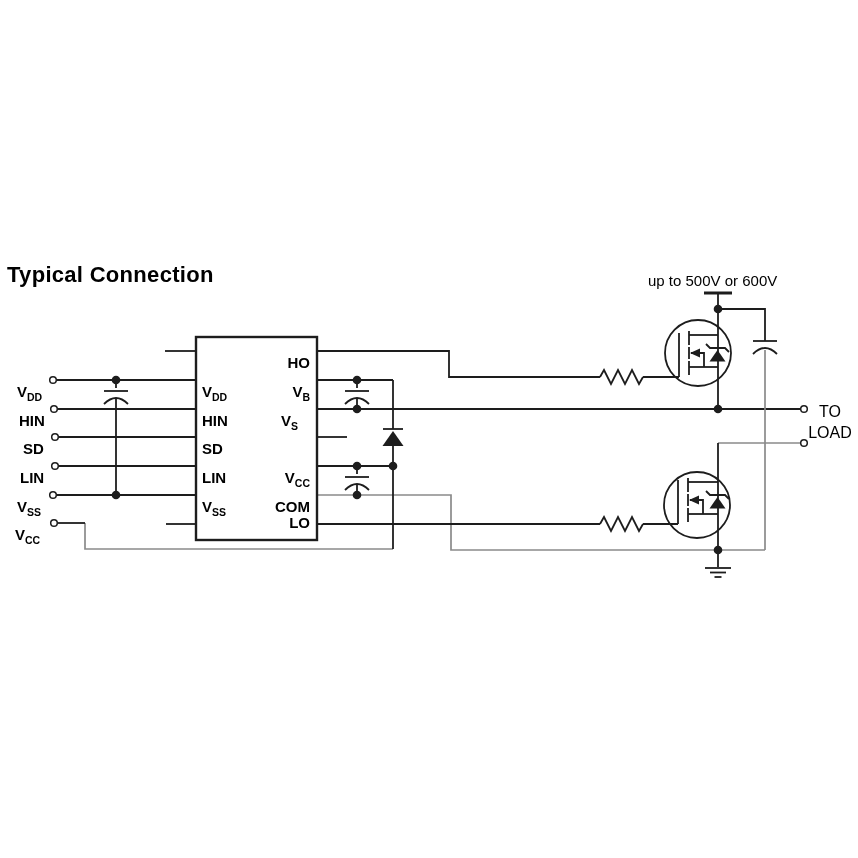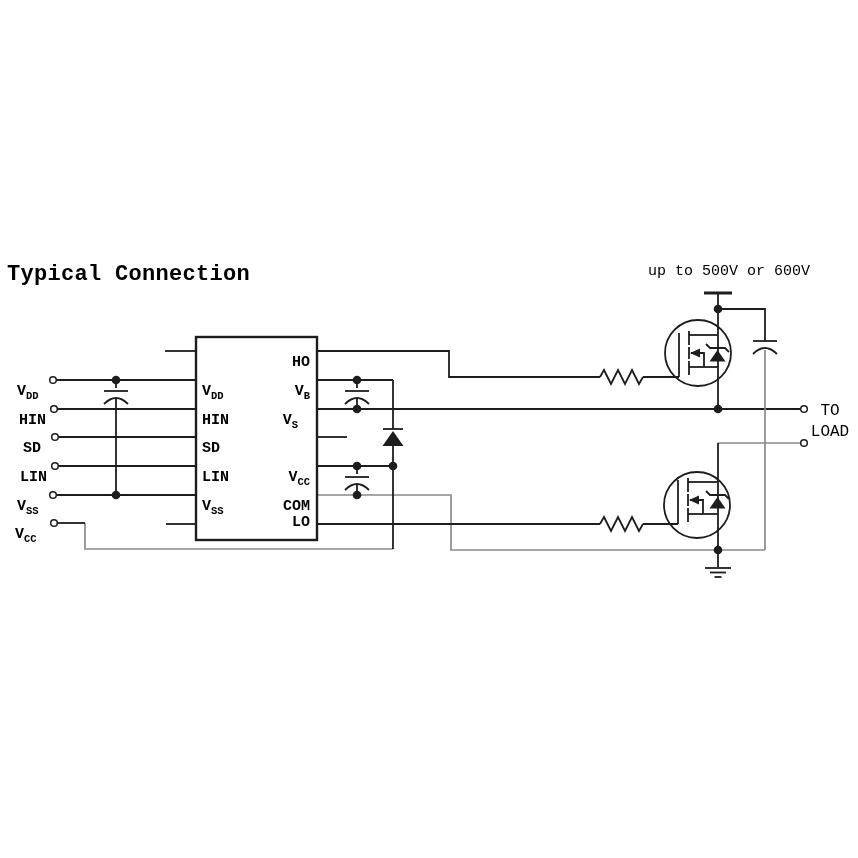--- a/index.html
+++ b/index.html
@@ -1,19 +1,19 @@
 <!DOCTYPE html>
 <html style="--line: #1d1d1d; --secondary-line: #8a8a8a; --background: #ffffff; --text: #000000;"><head>
 <meta charset="utf-8">
 <style>
   html,body { margin:0; padding:0; background:#fff; }
   .page {
     position:relative; width:858px; height:858px;
     background:var(--background,#fff);
-    font-family:Liberation Mono, monospace;
+    font-family:Liberation Sans, sans-serif;
     color:var(--text,#000);
     overflow:hidden;
   }
   .page svg { position:absolute; left:0; top:0; }
 
   .title {
     position:absolute; font-size:22px; font-weight:bold; letter-spacing:.3px;
     white-space:nowrap;
   }
   .lbl {
@@ -245,20 +245,20 @@
   <div class="lbl right" style="left:250px; top:457px; width:60px;">
     <span>V</span><span class="sub">CC</span>
   </div>
   <div class="lbl right" style="left:250px; top:486px; width:60px;text-align:right;">
     <span>COM</span><span class="sub"></span>
   </div>
   <div class="lbl right" style="left:250px; top:502px; width:60px;">
     <span>LO</span><span class="sub"></span>
   </div>
 
-  <div class="annot" style="left:648px; top:263px;">up to 500V or 600V</div>
+  <div class="annot" style="left:648px; top:272px;">up to 500V or 600V</div>
 
   <div class="toload" style="left:803px; top:401px; width:54px;">
     <div>TO</div>
     <div>LOAD</div>
   </div>
 
 </div>
 
 </body></html>

